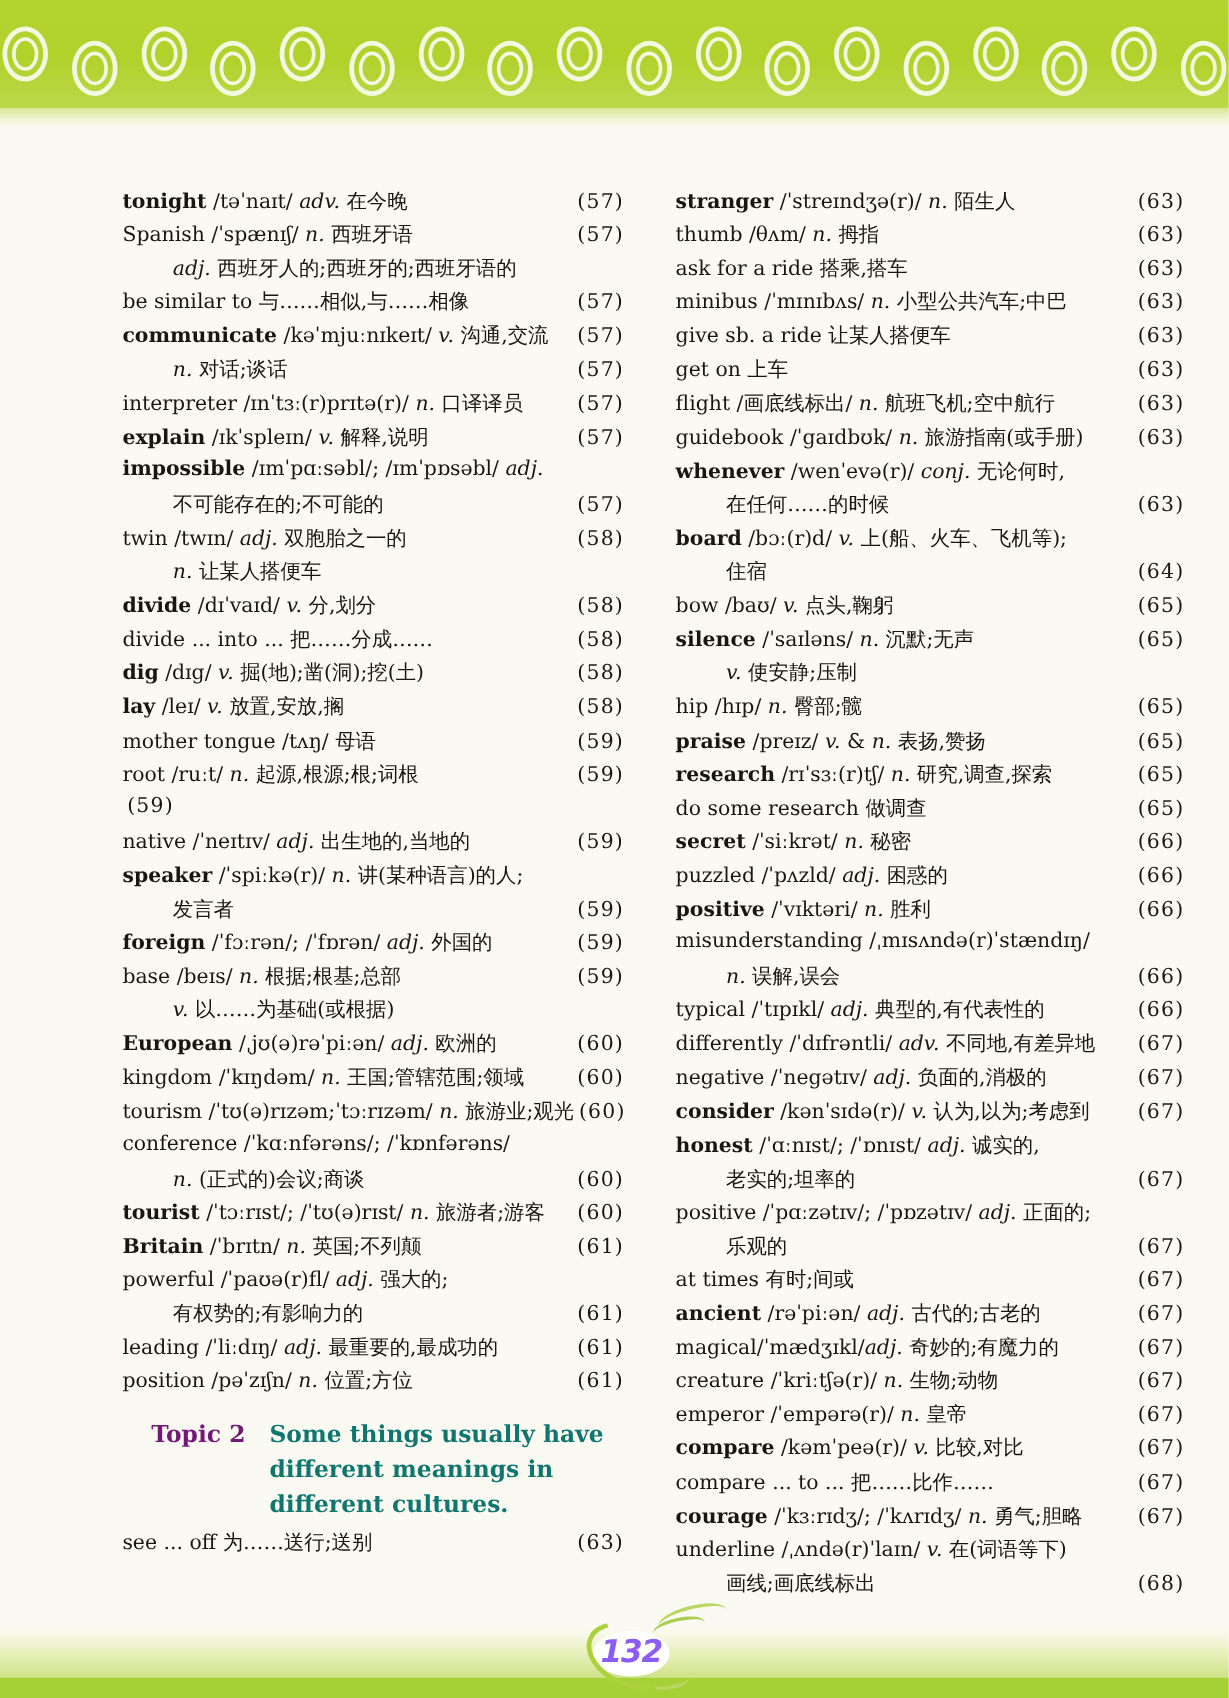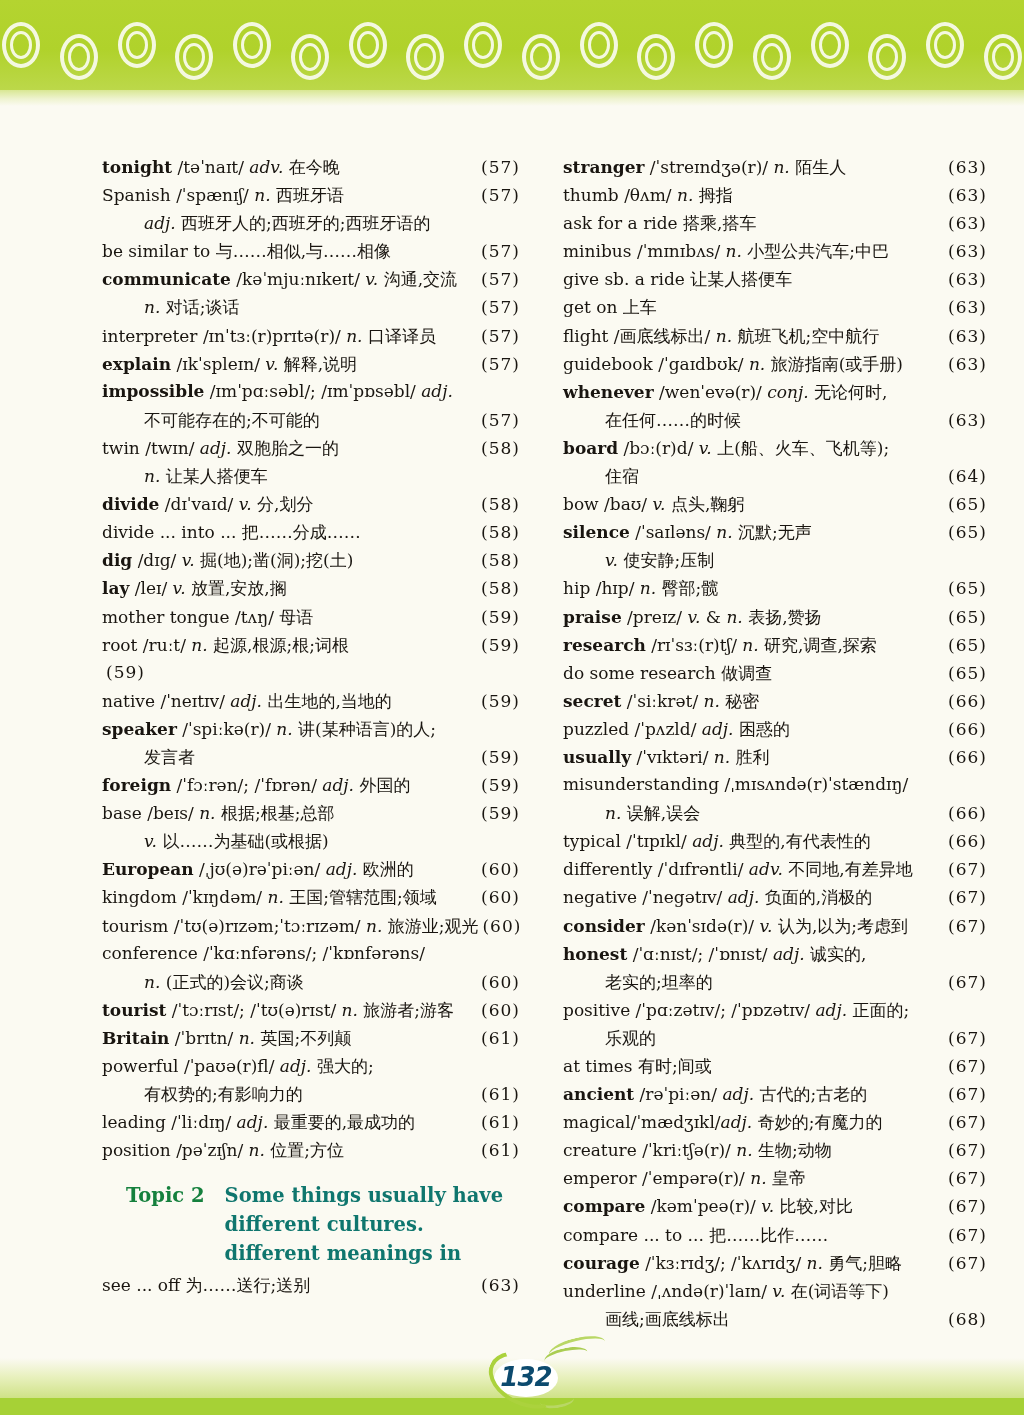--- a/index.html
+++ b/index.html
@@ -43,21 +43,21 @@
   .line.ind .ct{padding-left:42px;}
   .pg{flex:none;margin-left:4px;letter-spacing:1px;}
   .s-b{font-weight:bold;}
   .s-i{font-style:italic;}
   
   #topic{
     display:flex;align-items:flex-start;
     margin:14px 0 6px 24px;
     font-weight:bold;font-size:19.5px;line-height:29px;
   }
-  #topic-label{color:#15803d;flex:none;margin-right:20px;white-space:nowrap;}
+  #topic-label{color:#701a75;flex:none;margin-right:20px;white-space:nowrap;}
   #topic-lines{color:#0f766e;}
   
   #footer-grad{
     position:absolute;left:0;bottom:17px;width:1024px;height:40px;
     background:linear-gradient(180deg,rgba(251,250,242,0) 0%,#e9f1c0 45%,#cfe287 100%);
   }
   #footer-band{
     position:absolute;left:0;bottom:0;width:1024px;height:17px;
     background:#a6d136;
   }
@@ -67,21 +67,21 @@
     display:flex;align-items:center;justify-content:center;z-index:3;
   }
   #page-badge::before{ 
     content:"";position:absolute;left:-7px;top:-5px;width:70px;height:44px;
     border:4px solid #abd23d;border-radius:50%;
     border-top-color:transparent;border-right-color:transparent;
     transform:rotate(24deg);
   }
   #page-number{
     font-family:"DejaVu Sans","Liberation Sans",sans-serif;
-    font-weight:bold;font-style:italic;font-size:26px;color:#0c4a6e;
+    font-weight:bold;font-style:italic;font-size:26px;color:#8b5cf6;
     letter-spacing:-1px;transform:translateY(-1px);
   }
   .swoosh{position:absolute;border-radius:50%;z-index:2;}
   #swoosh1{left:548px;top:1338px;width:58px;height:18px;
     border-top:3px solid #b9d765;transform:rotate(-14deg);}
   #swoosh2{left:544px;top:1348px;width:44px;height:14px;
     border-top:3px solid #aacd52;transform:rotate(-12deg);}
   #swoosh3{left:540px;top:1393px;width:34px;height:12px;
     border-bottom:3px solid #b9d765;transform:rotate(-8deg);}
 </style>
@@ -255,22 +255,22 @@
       </div>
       <div class="line">
         <span class="ct"><span class="s-n">position /pəˈzɪʃn/ </span><span class="s-i">n.</span><span class="s-n"> 位置;方位</span></span>
         <span class="pg">(61)</span>
       </div>
     </div>
   <div id="topic">
     <span id="topic-label">Topic 2</span>
     <span id="topic-lines">
         <div>Some things usually have</div>
+        <div>different meanings in</div>
         <div>different cultures.</div>
-        <div>different meanings in</div>
       </span>
   </div>
   <div id="left-lines-after">
       <div class="line">
         <span class="ct"><span class="s-n">see ... off 为……送行;送别</span></span>
         <span class="pg">(63)</span>
       </div>
     </div>
 </div>
 
@@ -354,21 +354,21 @@
       </div>
       <div class="line">
         <span class="ct"><span class="s-b">secret</span><span class="s-n"> /ˈsiːkrət/ </span><span class="s-i">n.</span><span class="s-n"> 秘密</span></span>
         <span class="pg">(66)</span>
       </div>
       <div class="line">
         <span class="ct"><span class="s-n">puzzled /ˈpʌzld/ </span><span class="s-i">adj.</span><span class="s-n"> 困惑的</span></span>
         <span class="pg">(66)</span>
       </div>
       <div class="line">
-        <span class="ct"><span class="s-b">usually</span><span class="s-n"> /ˈvɪktəri/ </span><span class="s-i">n.</span><span class="s-n"> 胜利</span></span>
+        <span class="ct"><span class="s-b">positive</span><span class="s-n"> /ˈvɪktəri/ </span><span class="s-i">n.</span><span class="s-n"> 胜利</span></span>
         <span class="pg">(66)</span>
       </div>
       <div class="line">
         <span class="ct"><span class="s-n">misunderstanding /ˌmɪsʌndə(r)ˈstændɪŋ/</span></span>
         <span class="pg"></span>
       </div>
       <div class="line ind">
         <span class="ct"><span class="s-i">n.</span><span class="s-n"> 误解,误会</span></span>
         <span class="pg">(66)</span>
       </div>

